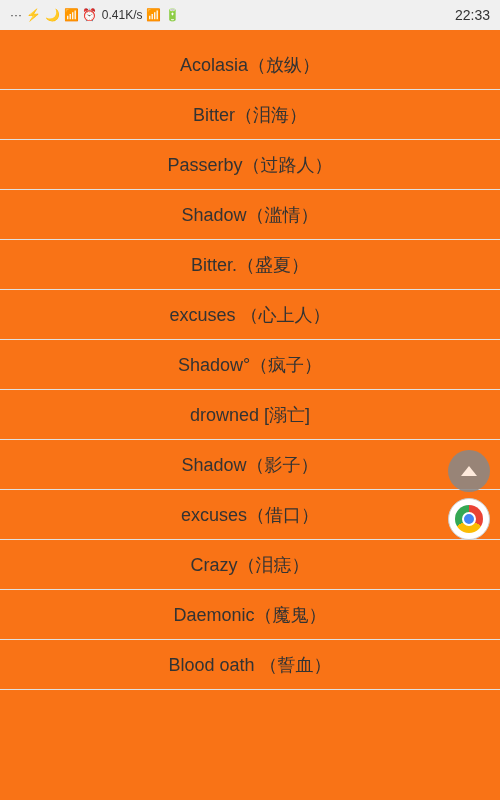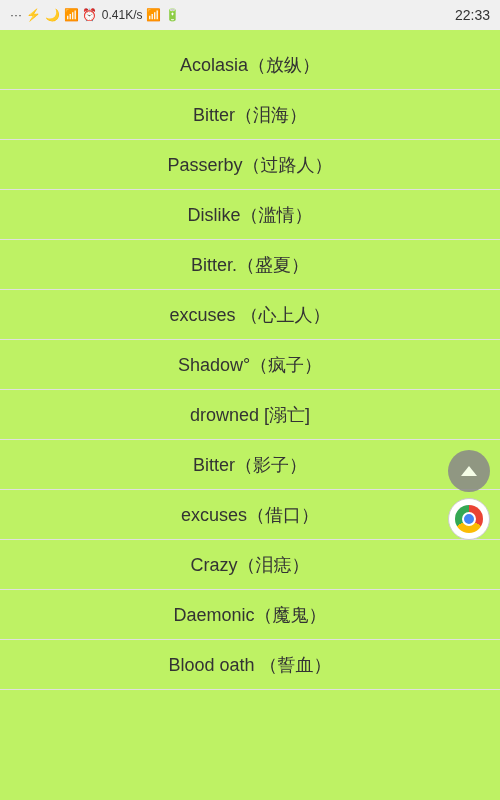--- a/index.html
+++ b/index.html
@@ -35,21 +35,21 @@
     .status-right {
       display: flex;
       align-items: center;
       gap: 4px;
       font-size: 14px;
     }
     
     .content {
       width: 100%;
       height: calc(800px - 30px);
-      background: #bef264;
+      background: #f97316;
       overflow: hidden;
       position: relative;
     }
     .list-container {
       width: 100%;
       padding: 10px 0;
     }
     .list-item {
       width: 100%;
       height: 50px;
@@ -146,36 +146,36 @@
   <div class="list-item">
         <span class="item-text">Acolasia（放纵）</span>
       </div>
       <div class="list-item">
         <span class="item-text">Bitter（泪海）</span>
       </div>
       <div class="list-item">
         <span class="item-text">Passerby（过路人）</span>
       </div>
       <div class="list-item">
-        <span class="item-text">Dislike（滥情）</span>
+        <span class="item-text">Shadow（滥情）</span>
       </div>
       <div class="list-item">
         <span class="item-text">Bitter.（盛夏）</span>
       </div>
       <div class="list-item">
         <span class="item-text">excuses （心上人）</span>
       </div>
       <div class="list-item">
         <span class="item-text">Shadow°（疯子）</span>
       </div>
       <div class="list-item">
         <span class="item-text">drowned [溺亡]</span>
       </div>
       <div class="list-item">
-        <span class="item-text">Bitter（影子）</span>
+        <span class="item-text">Shadow（影子）</span>
       </div>
       <div class="list-item">
         <span class="item-text">excuses（借口）</span>
       </div>
       <div class="list-item">
         <span class="item-text">Crazy（泪痣）</span>
       </div>
       <div class="list-item">
         <span class="item-text">Daemonic（魔鬼）</span>
       </div>

